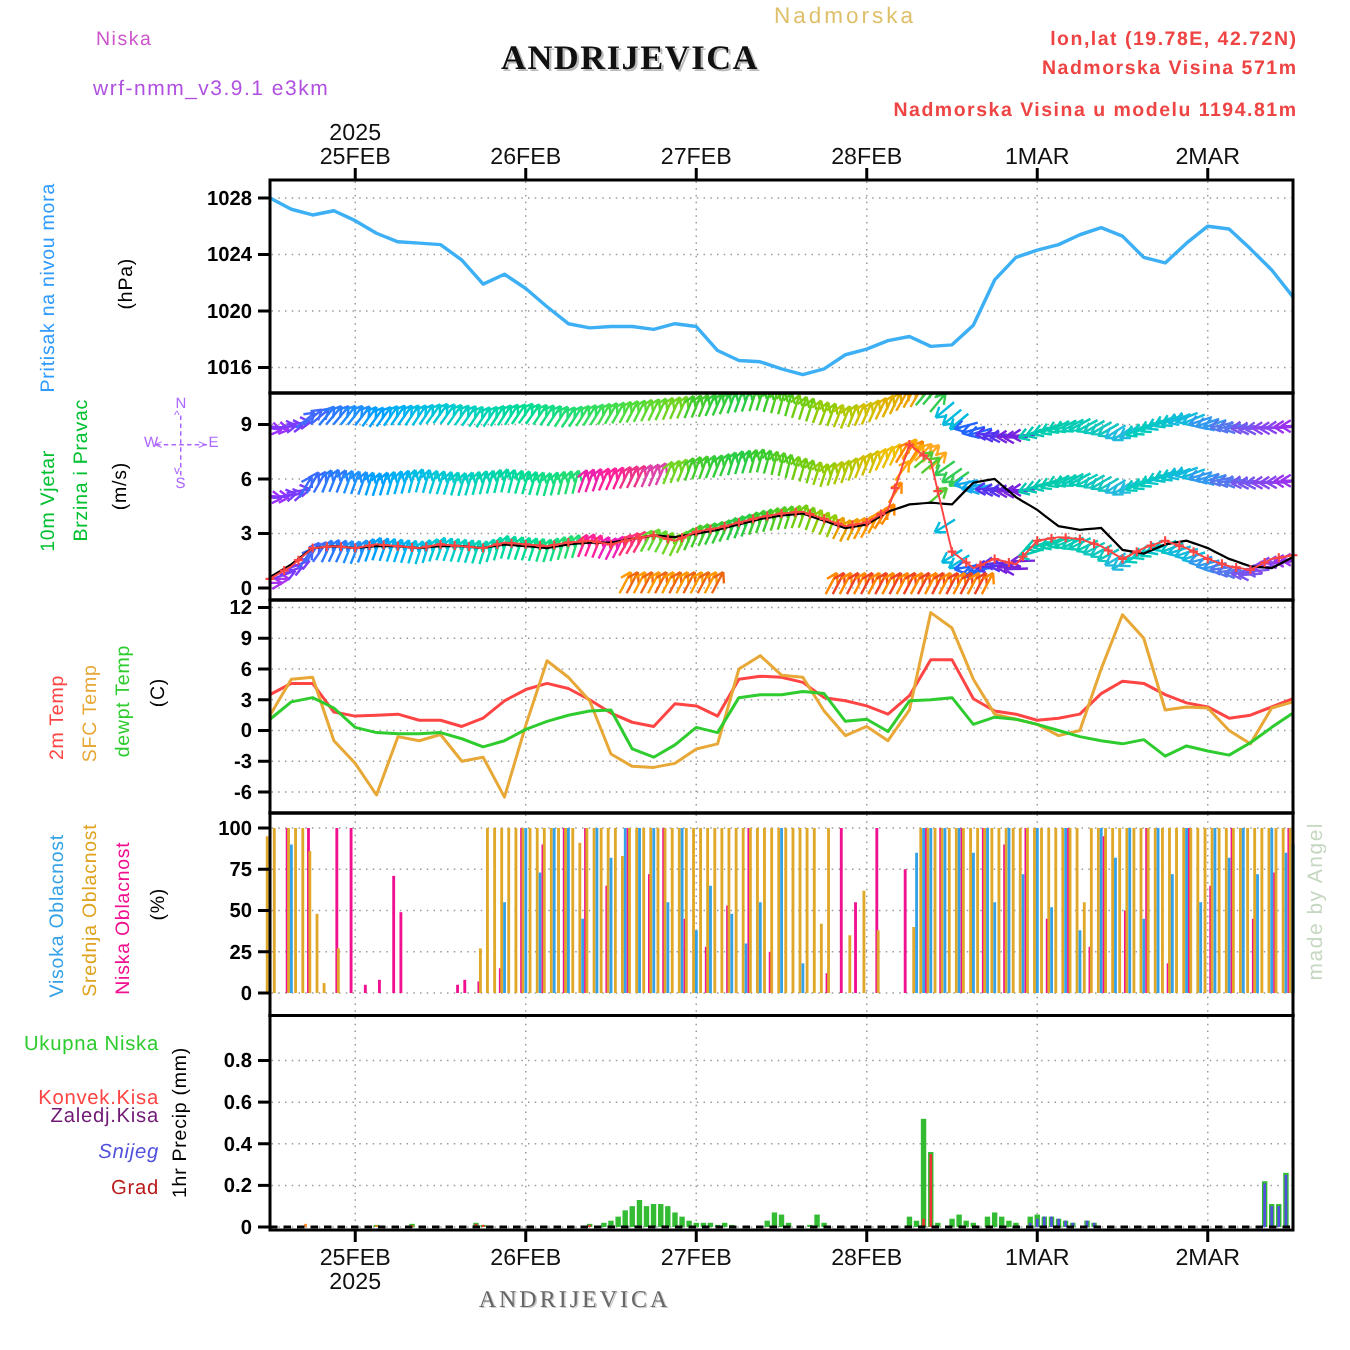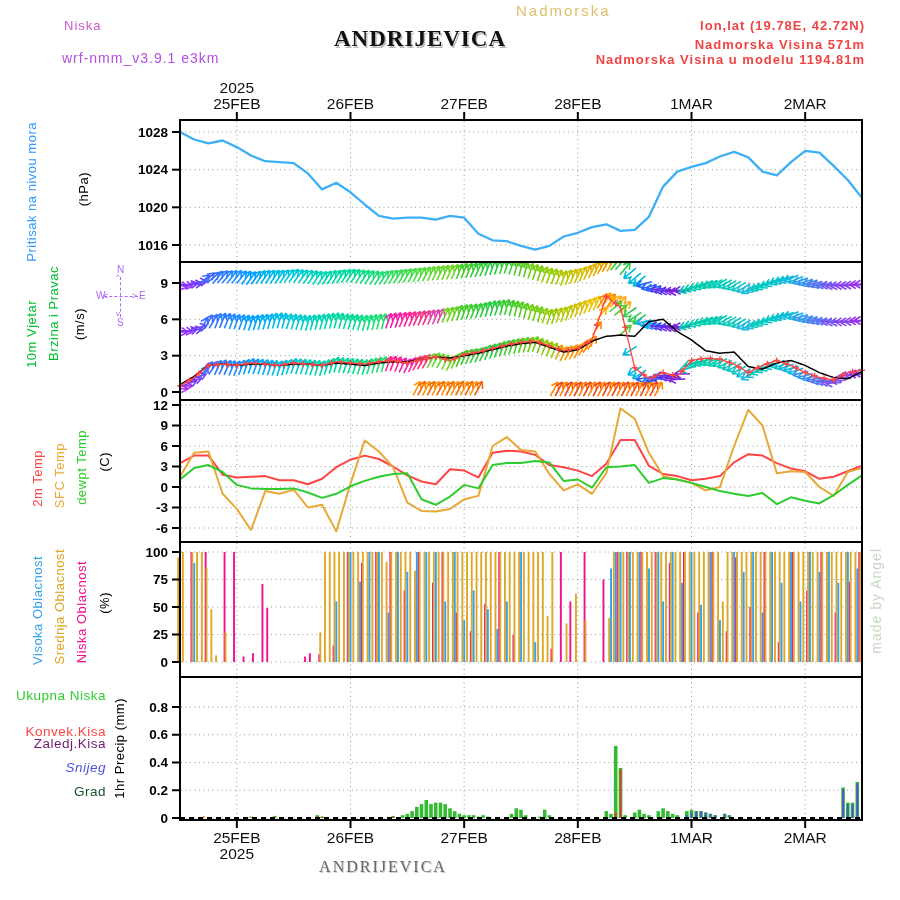--- a/index.html
+++ b/index.html
@@ -10,21 +10,21 @@
   .vtext{position:absolute;writing-mode:vertical-rl;transform:rotate(180deg);white-space:nowrap;
          font-size:13px;letter-spacing:0.5px;}
   .hdr-meteogram{left:516px;top:2px;font-size:15px;letter-spacing:2px;color:#dfc06a;}
   .hdr-model{left:64px;top:18px;font-size:13px;letter-spacing:1px;color:#cc55cc;}
   .hdr-modelname{left:62px;top:50px;font-size:14px;letter-spacing:1px;color:#b050e0;}
   .hdr-title{left:420px;top:26px;transform:translateX(-50%);font-family:"Liberation Serif",serif;
              font-weight:bold;font-size:23px;letter-spacing:1px;color:#111;text-shadow:1.5px 1.5px 0 #bbb;}
   .hdr-right{right:35px;text-align:right;font-size:13px;letter-spacing:1px;color:#ef4444;font-weight:bold;}
   .c-pres{color:#2f9bff;} .c-wind{color:#00c030;} .c-red{color:#ff4444;} .c-sfc{color:#e8a838;}
   .c-dew{color:#2ecc2e;} .c-high{color:#35a2e8;} .c-mid{color:#dfa31f;} .c-low{color:#f01090;}
-  .c-snow{color:#5050dd;} .c-hail{color:#14532d;} .c-black{color:#000;}
+  .c-snow{color:#5050dd;} .c-hail{color:#b91c1c;} .c-black{color:#000;}
   .plab{position:absolute;font-size:13.5px;letter-spacing:0.5px;text-align:right;width:100px;left:6px;}
   .compass{position:absolute;left:96px;top:264px;width:50px;height:66px;color:#aa66ff;font-size:10px;}
   .compass span{position:absolute;}
   .cdash-v{position:absolute;left:24px;top:13px;height:40px;border-left:1px dashed #aa66ff;}
   .cdash-h{position:absolute;top:32px;left:8px;width:34px;border-top:1px dashed #aa66ff;}
   .watermark{left:868px;top:548px;color:#c6d8c2;font-size:14px;letter-spacing:1px;}
   .foot-title{left:383px;top:858px;transform:translateX(-50%);font-family:"Liberation Serif",serif;
               font-size:16px;letter-spacing:2px;color:#666;text-shadow:1px 1px 0 #ccc;}
   
   .ylab{font:bold 13.5px "Liberation Sans",sans-serif;fill:#000;}
@@ -1028,21 +1028,21 @@
       <text x="236.83333333333331" y="93" text-anchor="middle" class="dlab">2025</text>
       <text x="236.83333333333331" y="859" text-anchor="middle" class="dlab">2025</text>
     </svg>
 
   <div class="abs hdr-meteogram">Nadmorska</div>
   <div class="abs hdr-model">Niska</div>
   <div class="abs hdr-modelname">wrf-nmm_v3.9.1 e3km</div>
   <div class="abs hdr-title">ANDRIJEVICA</div>
   <div class="abs hdr-right" style="top:18px;">lon,lat (19.78E, 42.72N)</div>
   <div class="abs hdr-right" style="top:37px;">Nadmorska Visina 571m</div>
-  <div class="abs hdr-right" style="top:52px;margin-left:12px;">Nadmorska Visina u modelu 1194.81m</div>
+  <div class="abs hdr-right" style="top:65px;margin-left:12px;">Nadmorska Visina u modelu 1194.81m</div>
 
   <div class="vtext c-pres" style="left:24px;top:122px;">Pritisak na nivou mora</div>
   <div class="vtext c-black" style="left:76px;top:172px;">(hPa)</div>
 
   <div class="vtext c-wind" style="left:24px;top:300px;">10m Vjetar</div>
   <div class="vtext c-wind" style="left:46px;top:266px;">Brzina i Pravac</div>
   <div class="vtext c-black" style="left:72px;top:308px;">(m/s)</div>
   <div class="compass">
     <span style="left:21px;top:0;">N</span>
     <span style="left:0;top:26px;">W</span>

